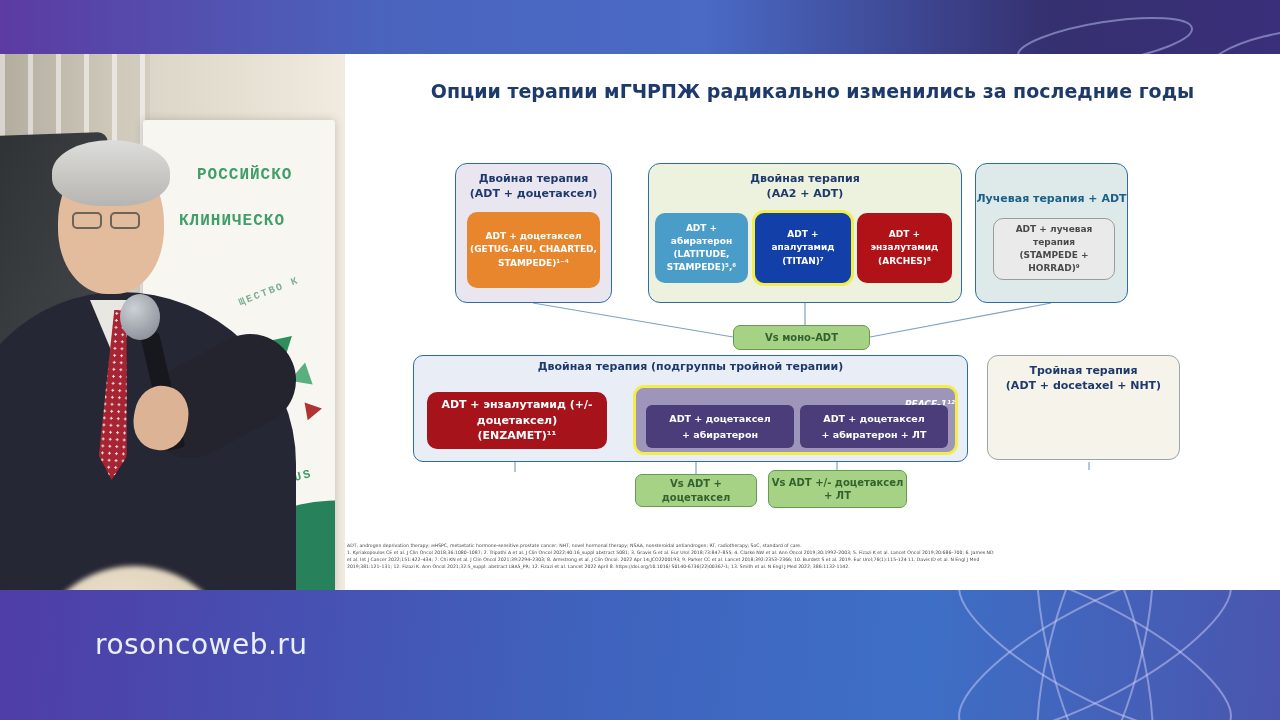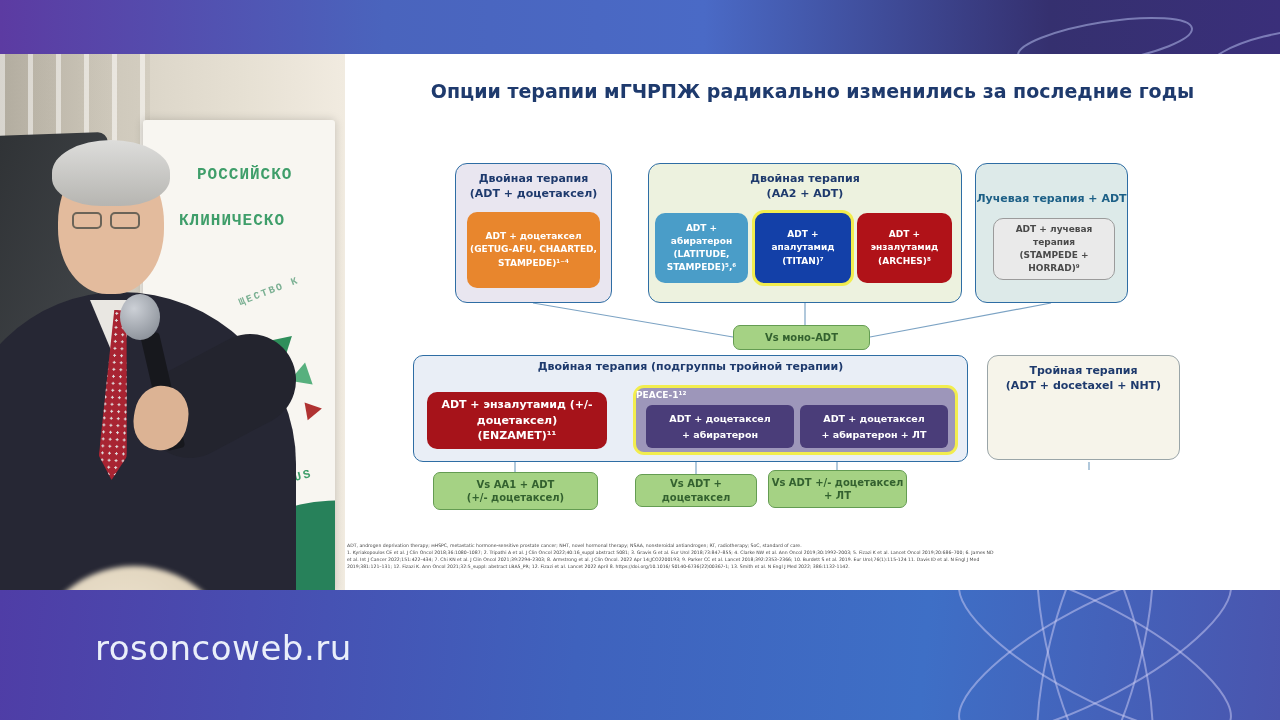--- a/index.html
+++ b/index.html
@@ -5,21 +5,21 @@
   * { margin:0; padding:0; box-sizing:border-box; }
   html,body { width:1280px; height:720px; font-family:"DejaVu Sans","Liberation Sans",sans-serif; }
   #stage { position:relative; width:1280px; height:720px; background:#fff; overflow:hidden; }
 
   
   .top-bar { position:absolute; left:0; top:0; width:1280px; height:54px;
     background:linear-gradient(90deg,#5c3ba2 0%,#4a64bd 30%,#4a6ac6 55%,#35306f 82%,#3a2f7a 100%); overflow:hidden; }
   .bottom-bar { position:absolute; left:0; top:590px; width:1280px; height:130px;
     background:linear-gradient(95deg,#4f3da6 0%,#3f62bd 45%,#3e6fc6 72%,#4a55ae 100%); overflow:hidden; }
   .bar-svg { position:absolute; left:0; top:0; }
-  .footer-url { position:absolute; left:95px; top:38px; color:#eaeffa; font-size:34px; letter-spacing:.5px; }
+  .footer-url { position:absolute; left:95px; top:38px; color:#eaeffa; font-size:28px; letter-spacing:.5px; }
 
   
   .scene { position:absolute; left:0; top:54px; width:345px; height:536px; overflow:hidden;
     background:linear-gradient(90deg,#b9b3a6 0%,#d9d3c6 35%,#e6e0d3 70%,#f1ebe0 100%);font-family:Liberation Mono, monospace; }
   .blinds { position:absolute; left:0; top:0; width:150px; height:100%;
     background:repeating-linear-gradient(90deg,rgba(255,255,255,.45) 0 5px,rgba(90,85,70,.07) 5px 28px); }
   .monitor { position:absolute; left:-14px; top:80px; width:128px; height:372px;
     background:linear-gradient(115deg,#2e3134,#4a4e52); border-radius:4px 10px 10px 4px; transform:rotate(-2deg); }
   .banner { position:absolute; left:143px; top:66px; width:192px; height:472px; background:#f8f6f1;
     border-radius:3px; box-shadow:0 0 10px rgba(0,0,0,.18); overflow:hidden; }
@@ -90,21 +90,21 @@
   .vs-box { position:absolute; display:flex; align-items:center; justify-content:center; text-align:center;
     background:#a5d284; border:1.2px solid #649c52; border-radius:7px; color:#33612f; font-weight:bold;
     font-size:10px; line-height:1.35; white-space:pre-line; }
   .vs-mono { left:388px; top:271px; width:137px; height:25px; }
 
   .big-box { left:68px; top:301px; width:555px; height:107px; background:#e9eef6; border-radius:10px; }
   .big-box .group-hd { padding-top:4px; }
   .it-enza { left:82px; top:338px; width:180px; height:57px; background:#a6131a; font-size:11px; }
   .peace { position:absolute; left:288px; top:331px; width:325px; height:70px; background:#9d96ba;
     border:3px solid #f2ed4e; border-radius:11px; }
-  .peace-hd { width:100%; text-align:left; font-size:9px; font-weight:bold; color:#fff; padding-top:2px; }
+  .peace-hd { width:100%; text-align:right; font-size:9px; font-weight:bold; color:#fff; padding-top:11px;font-style:italic; }
   .peace-item { position:absolute; top:17px; height:43px; width:148px; background:#4a3d79; border-radius:6px;
     display:flex; align-items:center; justify-content:center; text-align:center; color:#fff; font-weight:bold;
     font-size:9.5px; line-height:1.6; white-space:pre-line; }
   .p1 { left:10px; } .p2 { left:164px; }
 
   .triple-box { left:642px; top:301px; width:193px; height:105px; background:#f6f4ea;
     border:1.5px solid #9aa5a8; border-radius:11px; }
   .it-aras { left:657px; top:344px; width:163px; height:53px; background:#1d9467;
     border:3px solid #f2ed4e; border-radius:11px; font-size:9px; }
 
@@ -221,22 +221,20 @@
 + абиратерон</div>
       <div class="peace-item p2">ADT + доцетаксел
 + абиратерон + ЛТ</div>
     </div>
 
     <div class="group-box triple-box">
       <div class="group-hd">Тройная терапия
 (ADT + docetaxel + NHT)</div>
     </div>
 
-    <div class="vs-box vs1">Vs AA1 + ADT
-(+/- доцетаксел)</div>
     <div class="vs-box vs3">Vs ADT +/- доцетаксел
 + ЛТ</div>
     <div class="vs-box vs2">Vs ADT + доцетаксел</div>
 
     <div class="footnote">
       <div>ADT, androgen deprivation therapy; мHSPC, metastatic hormone-sensitive prostate cancer; NHT, novel hormonal therapy; NSAA, nonsteroidal antiandrogen; RT, radiotherapy; SoC, standard of care.</div>
       <div>1. Kyriakopoulos CE et al. J Clin Oncol 2018;36:1080–1087; 2. Tripathi A et al. J Clin Oncol 2022;40:16_suppl abstract 5081; 3. Gravis G et al. Eur Urol 2018;73:847–855; 4. Clarke NW et al. Ann Oncol 2019;30:1992–2003; 5. Fizazi K et al. Lancet Oncol 2019;20:686–700; 6. James ND et al. Int J Cancer 2022;151:422–434; 7. Chi KN et al. J Clin Oncol 2021;39:2294–2303; 8. Armstrong et al. J Clin Oncol. 2022 Apr 14;JCO2200193; 9. Parker CC et al. Lancet 2018;392:2353–2366; 10. Burdett S et al. 2019. Eur Urol;76(1):115-124 11. Davis ID et al. N Engl J Med 2019;381:121–131; 12. Fizazi K. Ann Oncol 2021;32:5_suppl: abstract LBA5_PR; 12. Fizazi et al. Lancet 2022 April 8. https://doi.org/10.1016/ S0140-6736(22)00367-1; 13. Smith et al. N Engl J Med 2022; 386:1132-1142.</div>
     </div>
   </div>
 

